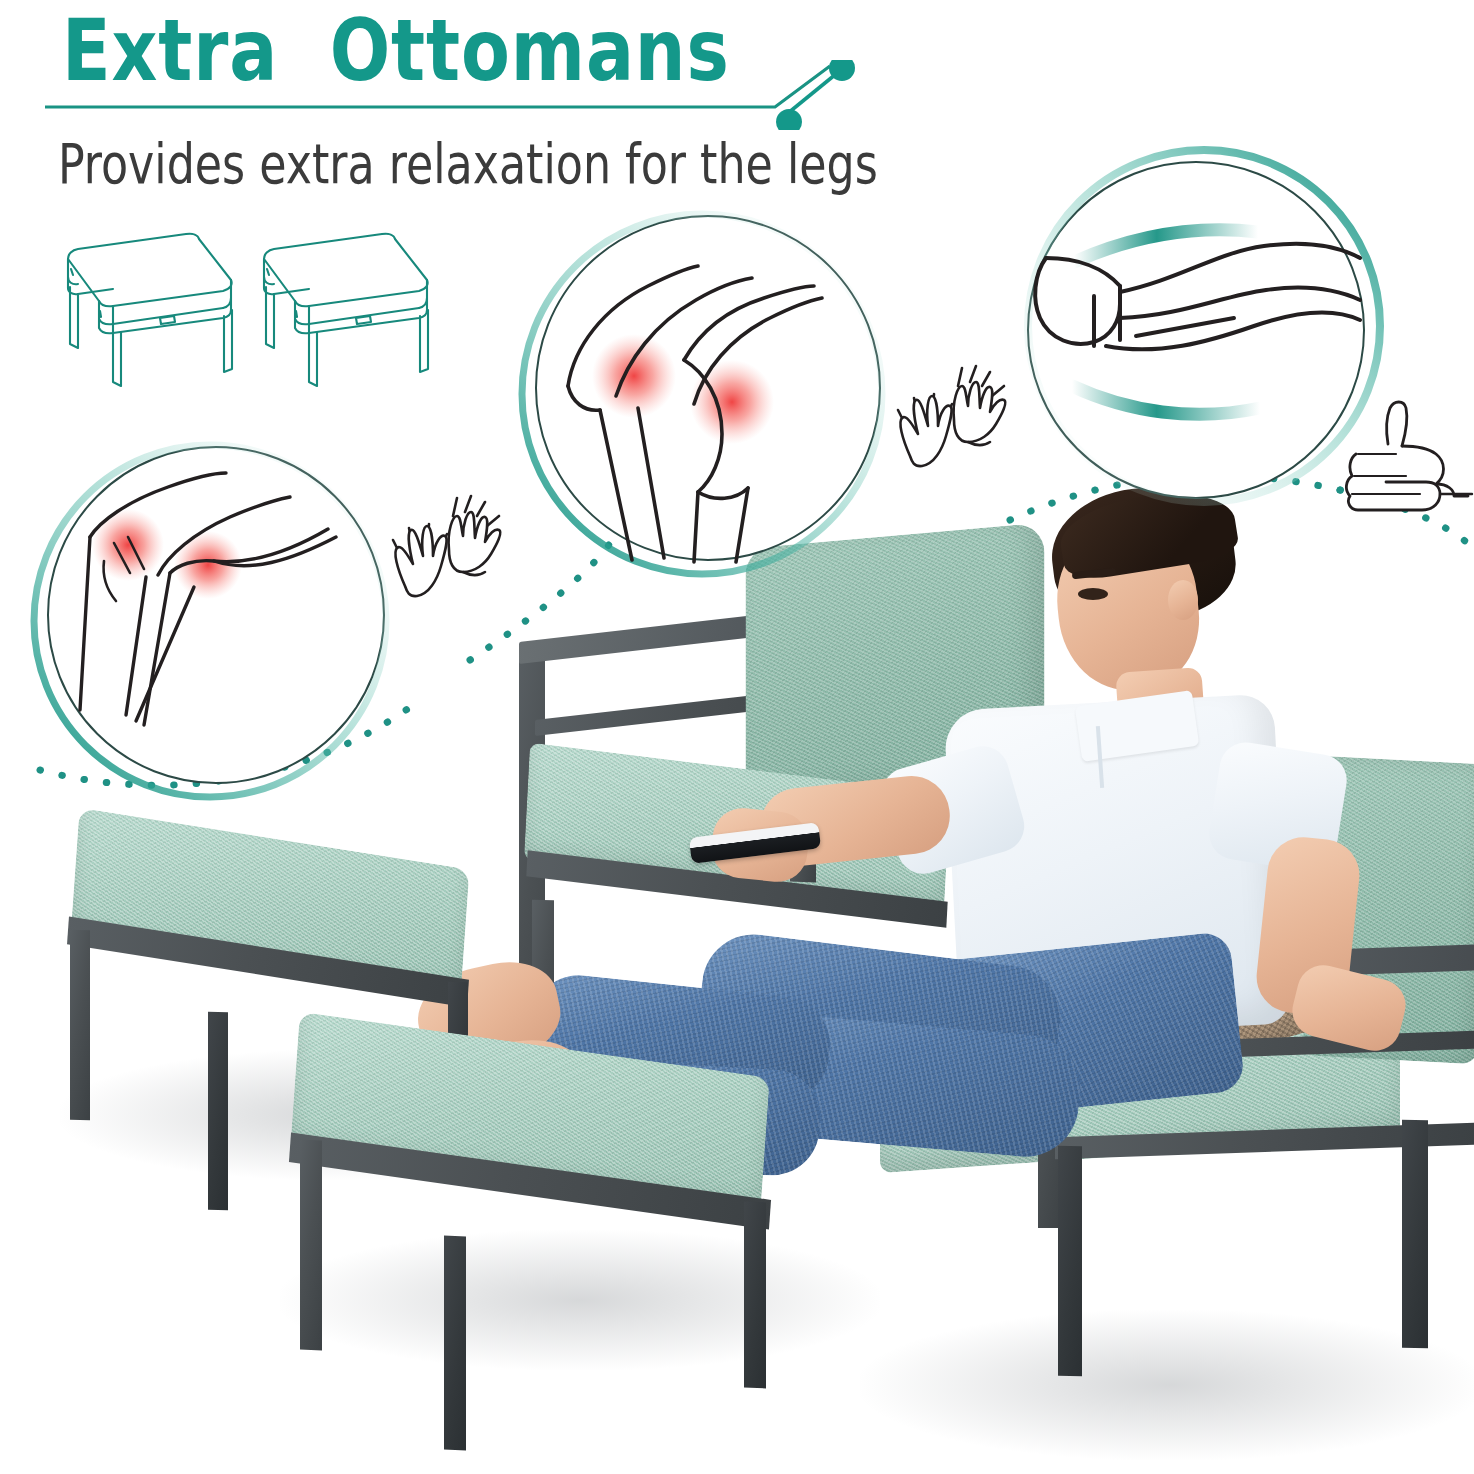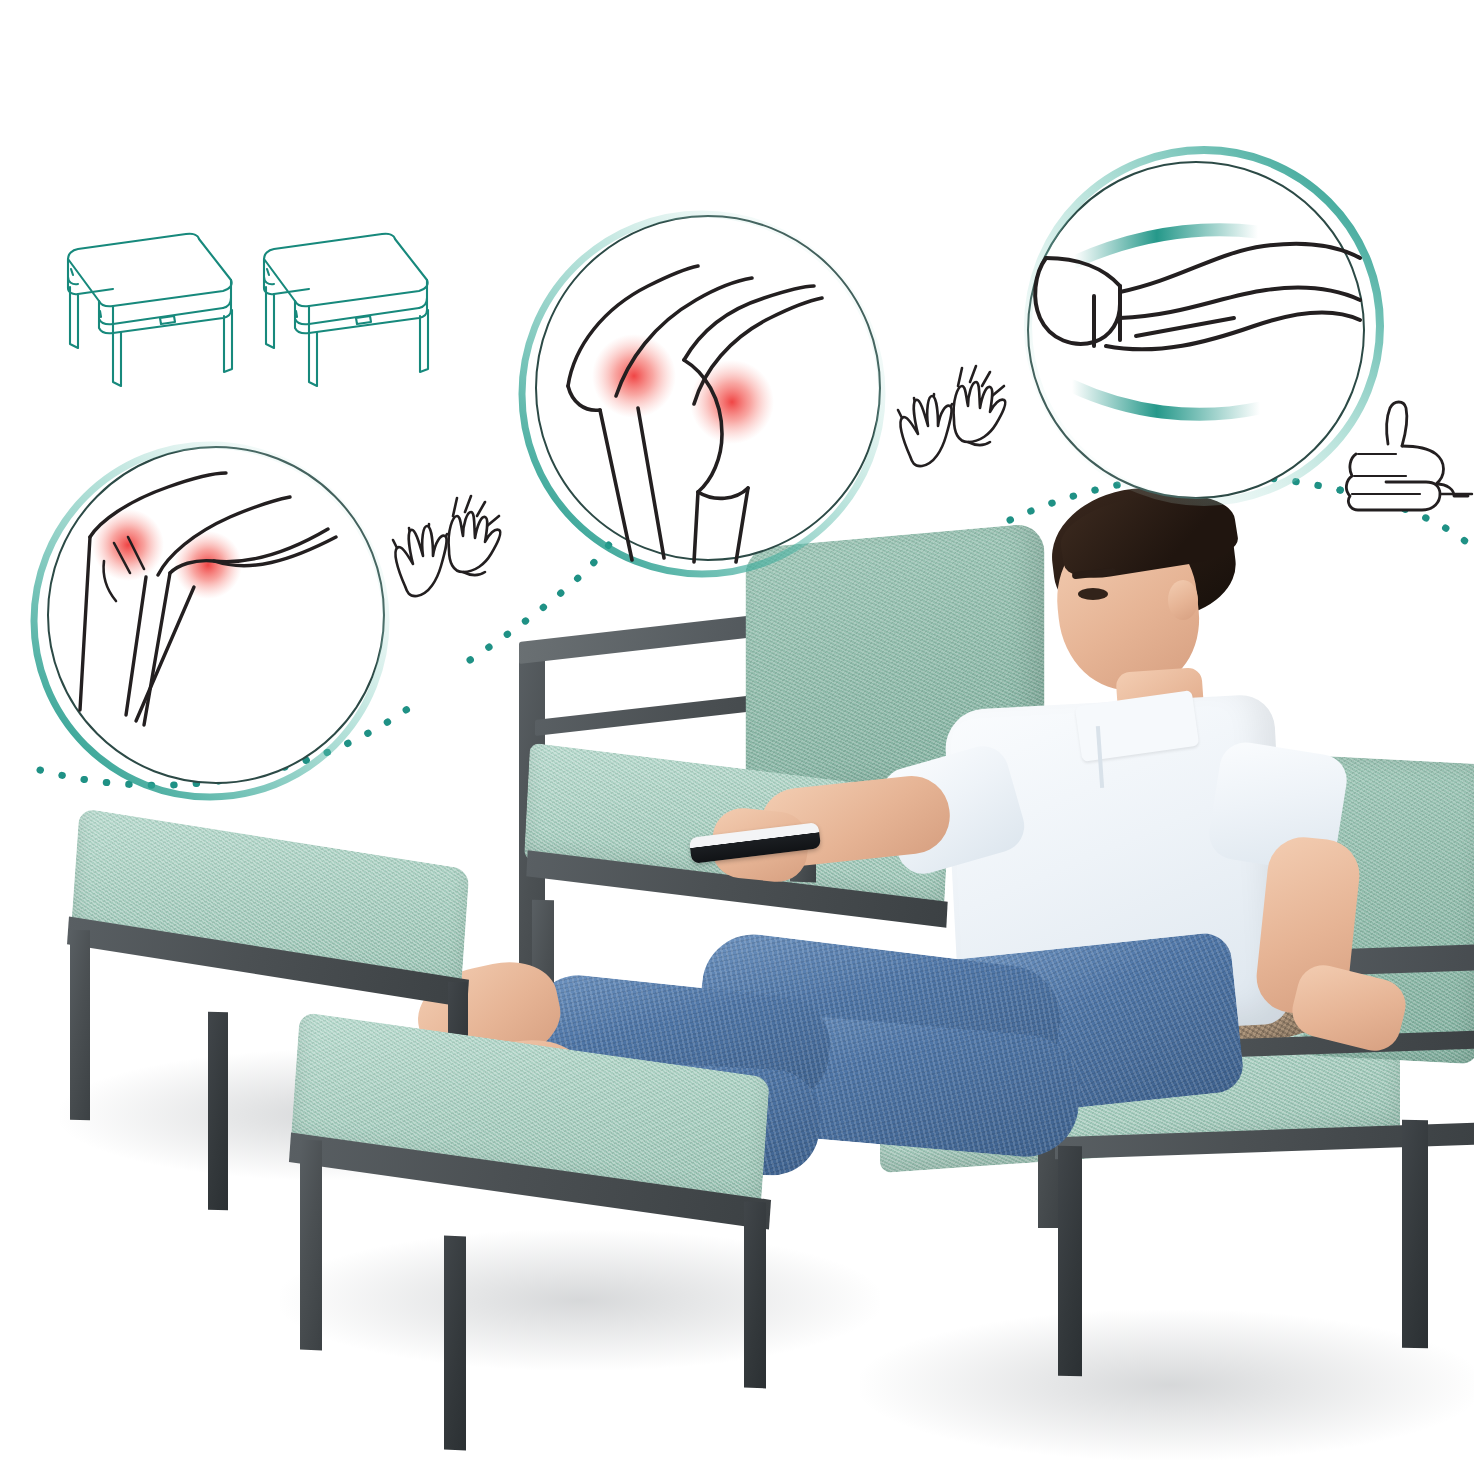--- a/index.html
+++ b/index.html
@@ -55,20 +55,34 @@
       repeating-linear-gradient(-45deg,rgba(0,0,0,.13) 0 2px,rgba(0,0,0,0) 2px 4.5px),
       linear-gradient(160deg,#cdb79c 0%,#bda488 60%,#ab937a 100%);
   }
   .shadow{background:radial-gradient(ellipse at 50% 50%,rgba(120,125,130,.30) 0%,rgba(120,125,130,0) 72%);}
 </style>
 </head>
 <body>
 
 <div id="stage">
 
+  <div id="header">
+
+    <div id="title">Extra  Ottomans</div>
+    <div id="subtitle">Provides extra relaxation for the legs</div>
+
+    <svg id="headrule" viewBox="0 0 900 70">
+
+      <path d="M45 47 L775 47 L830 6" fill="none" stroke="#1a9384" stroke-width="3.2"></path>
+
+      <path d="M782 58 L836 14" fill="none" stroke="#14988a" stroke-width="3.6"></path>
+      <circle cx="842" cy="8" r="13" fill="#14988a"></circle>
+      <circle cx="789" cy="62" r="13" fill="#14988a"></circle>
+    </svg>
+  </div>
 
   <svg style="position:absolute;left:45px;top:222px;width:420px;height:180px;" viewBox="0 0 420 180">
     <g fill="none" stroke="#17897c" stroke-width="2.1" stroke-linejoin="round" stroke-linecap="round">
 
       <g>
         <path d="M23 37 C23 32 27 28 33 27 L141 12 C148 11 153 13 154 17 L186 58 C188 63 185 67 178 69 L68 84 C61 85 56 83 54 79 Z"></path>
         <path d="M23 37 L23 55 C23 60 27 63 33 62"></path>
         <path d="M186 58 L186 76 C186 81 183 85 178 86"></path>
         <path d="M54 79 L54 97 C56 101 61 103 68 102 L178 86"></path>
         <path d="M26 47 L28 53 M55 89 L56 95"></path>

